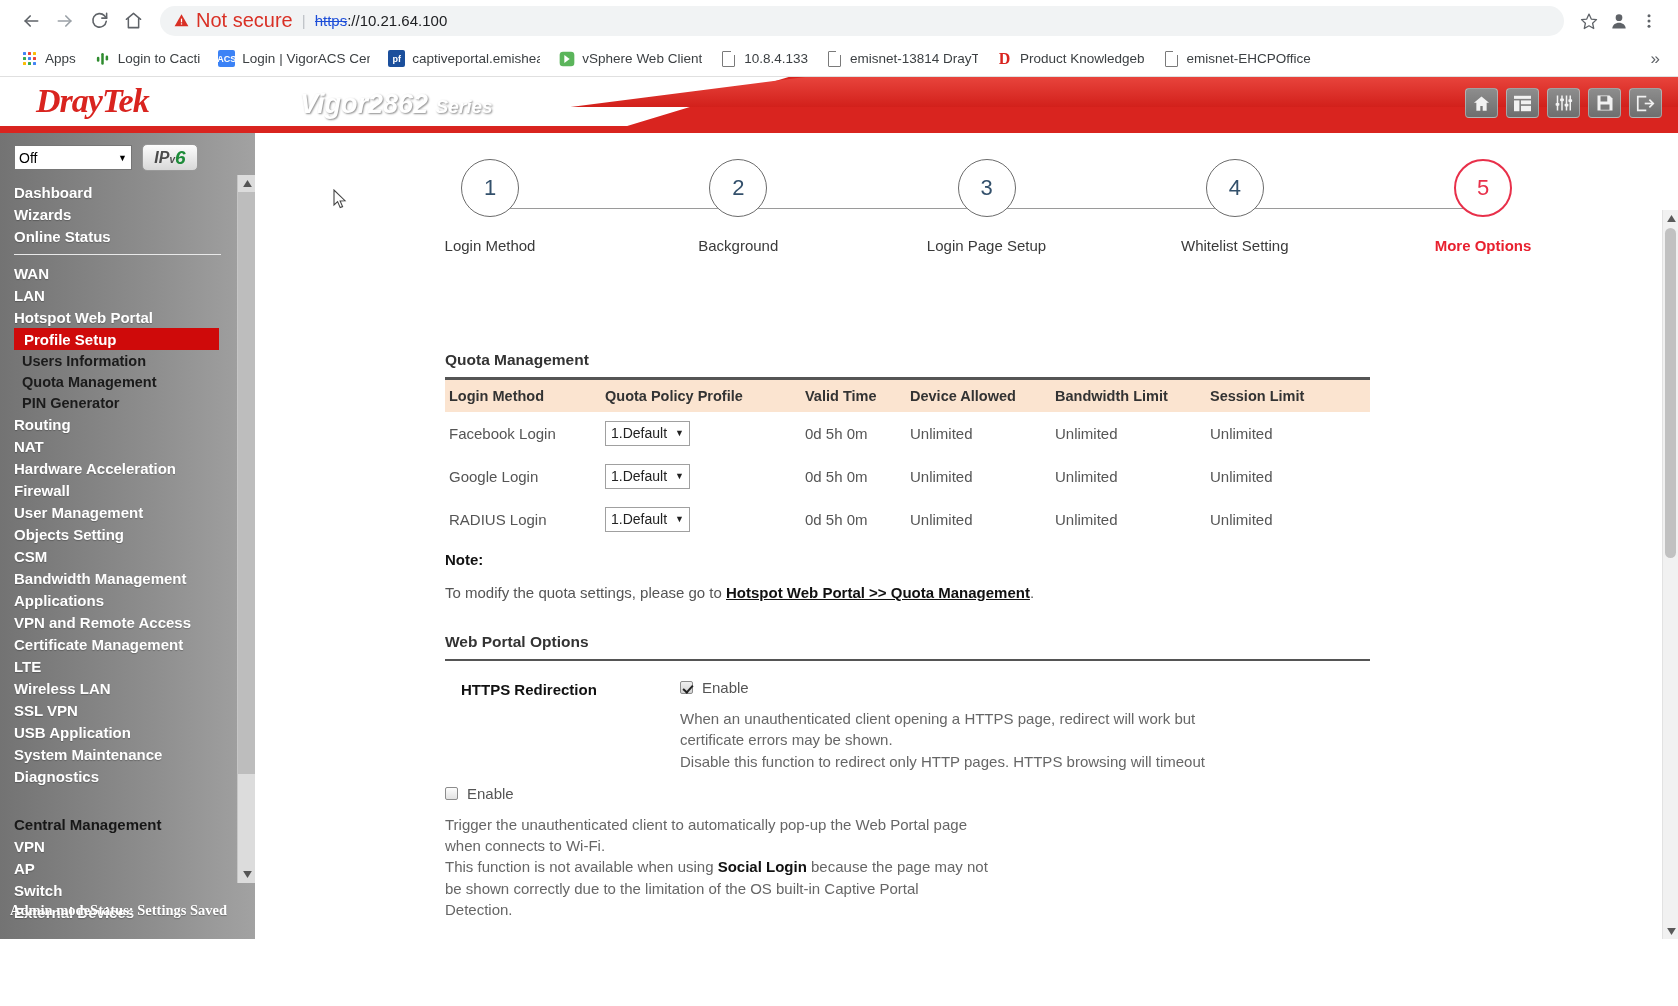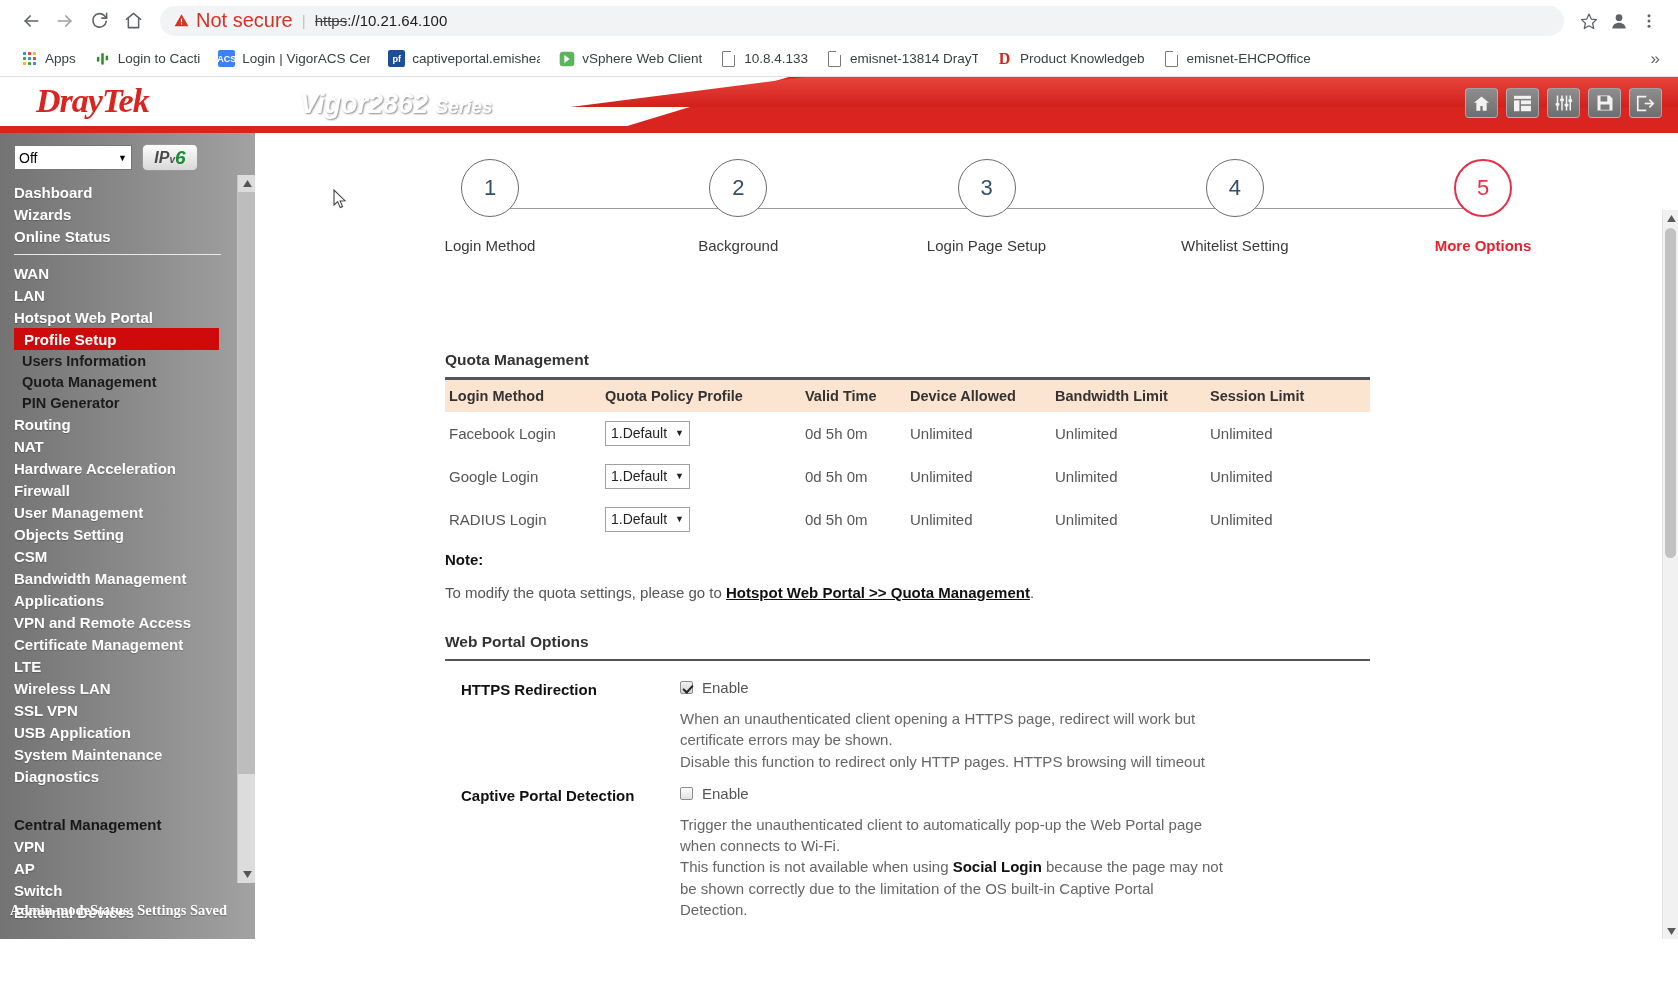--- a/index.html
+++ b/index.html
@@ -24,21 +24,21 @@
   .nav-btn svg { display: block; }
   .omnibox {
     flex: 1; height: 30px; margin-left: 10px; margin-right: 10px;
     background: #f1f3f4; border-radius: 15px; display: flex; align-items: center;
     padding: 0 14px; font-size: 15px; color: #202124; min-width: 0;
   }
   .warn-tri { color: #d93025; font-size: 14px; margin-right: 7px; display:flex; align-items:center;}
   .notsecure { color: #d93025; font-size: 20px; white-space: nowrap; }
   .omni-sep { color: #bdc1c6; margin: 0 9px; font-size: 15px; }
   .urltext { color: #202124; font-size: 15px; white-space: nowrap; overflow: hidden; }
-  .url-scheme { color: #404040; text-decoration: line-through; }
+  .url-scheme { color: #1d4ed8; text-decoration: line-through; }
   .star, .profile, .kebab {
     width: 30px; height: 30px; display:flex; align-items:center; justify-content:center;
     color: #5f6368; flex: none; cursor: pointer;
   }
   .bookmarks {
     height: 36px; display: flex; align-items: center; padding: 0 12px; gap: 0px;
     background: #fff; border-bottom: 1px solid #e0e0e0; overflow: hidden;
   }
   .bm {
     display: flex; align-items: center; gap: 7px; padding: 3px 9px;
@@ -610,21 +610,20 @@
               </div>
               <div class="opt-desc">
                 <div>When an unauthenticated client opening a HTTPS page, redirect will work but</div>
                 <div>certificate errors may be shown.</div>
                 <div>Disable this function to redirect only HTTP pages. HTTPS browsing will timeout</div>
               </div>
             </div>
           </div>
 
           <div class="opt-row" style="margin-top: 13px;">
-            <div class="opt-label">Captive Portal Detection</div>
             <div class="opt-body">
               <div class="chk-line">
                 <span class="chkbox"></span>
                 <span class="chk-label">Enable</span>
               </div>
               <div class="opt-desc">
                 <div>Trigger the unauthenticated client to automatically pop-up the Web Portal page</div>
                 <div>when connects to Wi-Fi.</div>
                 <div><span>This function is not available when using </span><b>Social Login</b><span> because the page may not</span></div>
                 <div>be shown correctly due to the limitation of the OS built-in Captive Portal</div>

